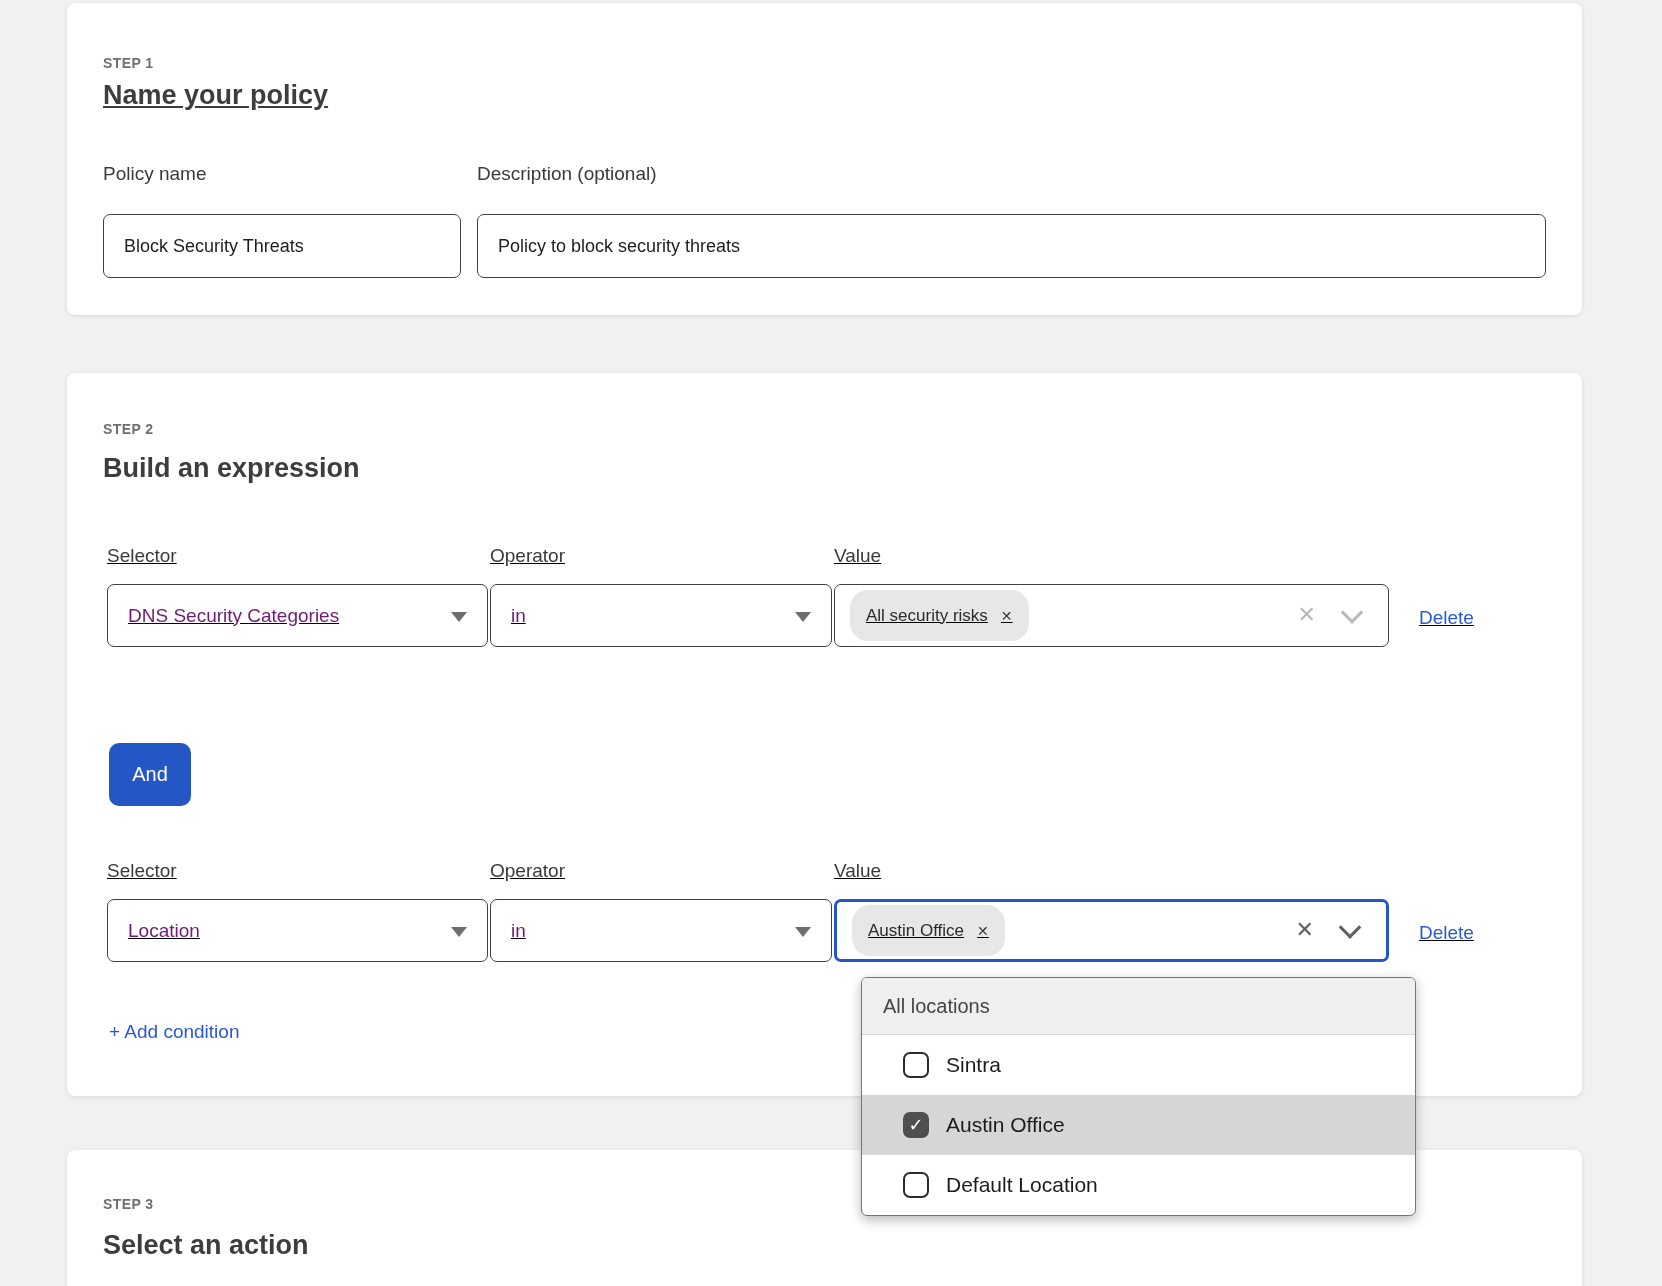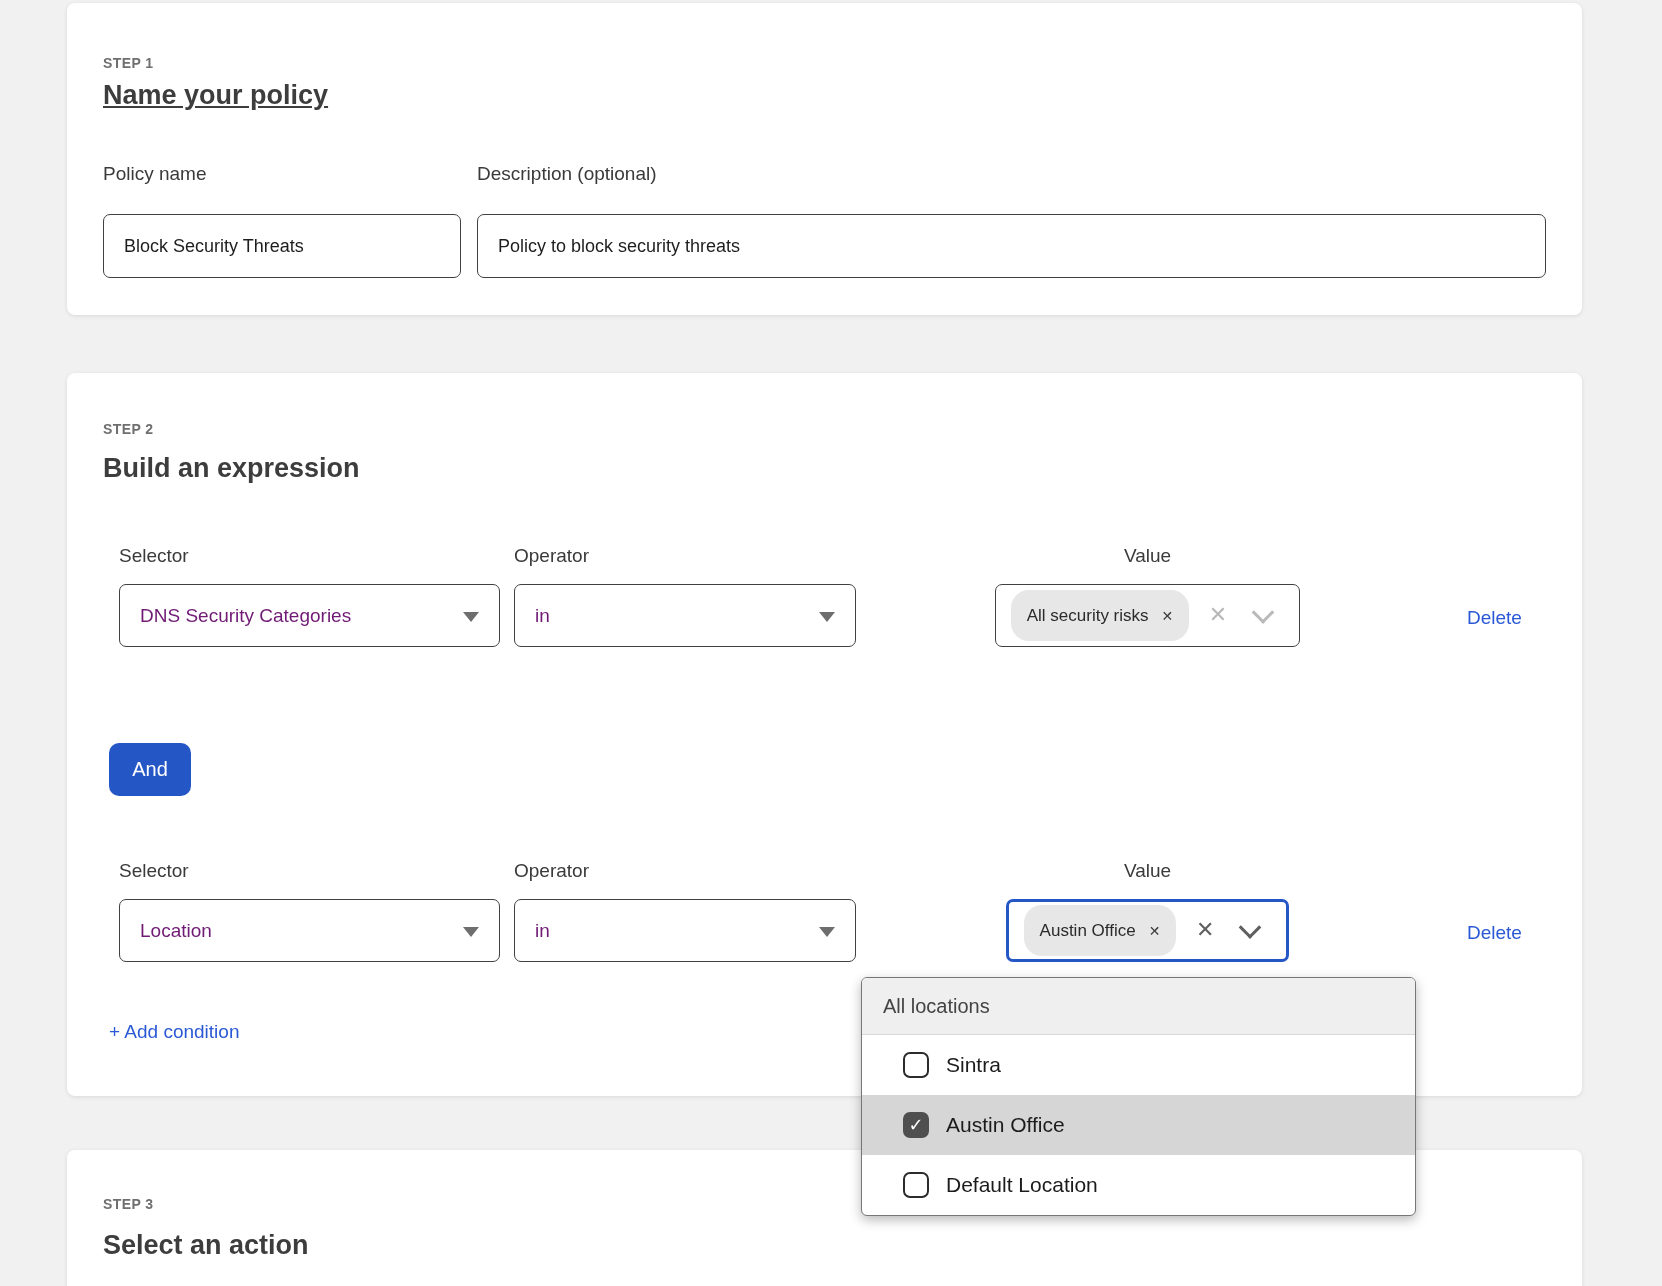--- a/index.html
+++ b/index.html
@@ -23,28 +23,28 @@
   .lbl-desc{position:absolute;left:410px;top:160px;}
   .text-input{position:absolute;top:211px;height:64px;border:1.5px solid #414141;border-radius:7px;
               display:flex;align-items:center;padding:0 20px;font-size:18px;color:#1e1e1e;background:#fff;box-sizing:border-box;}
   .input-policy{left:36px;width:358px;}
   .input-desc{left:410px;width:1069px;}
 
   
   .card2 .step-label{top:48px;}
   .card2 .card-title{top:80px;}
 
-  .cond{position:absolute;left:52px;display:flex;gap:14px;align-items:flex-start;}
+  .cond{position:absolute;left:40px;display:flex;gap:2px;align-items:flex-start;text-decoration:underline;}
   .cond-row1{top:172px;}
   .cond-row2{top:487px;}
   .col{display:flex;flex-direction:column;}
   .col .field-label{margin-bottom:17px;}
   .col-selector{width:381px;}
   .col-operator{width:342px;}
-  .col-value{width:555px;align-items:center;}
+  .col-value{width:555px;}
 
   .select-box{height:63px;border:1.5px solid #414141;border-radius:7px;background:#fff;
               display:flex;align-items:center;padding:0 20px;font-size:19px;color:#701a75;
               box-sizing:border-box;position:relative;cursor:pointer;}
   .caret{position:absolute;right:20px;top:50%;margin-top:-4px;width:0;height:0;
          border-left:8px solid transparent;border-right:8px solid transparent;border-top:10px solid #6e6e6e;}
 
   .value-box{height:63px;border:1.5px solid #414141;border-radius:7px;background:#fff;
              display:flex;align-items:center;padding:0 110px 0 15px;box-sizing:border-box;position:relative;}
   .value-box.focused{border:3px solid #2456c5;}
@@ -53,21 +53,21 @@
   .pill-x{font-size:14px;font-weight:700;color:#3a3a3a;cursor:pointer;line-height:1;}
   .clear-x{position:absolute;right:72px;top:50%;transform:translateY(-54%);font-size:22px;font-weight:700;line-height:1;cursor:pointer;}
   .chev{position:absolute;right:28px;top:50%;width:13px;height:13px;border-right:3px solid;border-bottom:3px solid;
         transform:translateY(-72%) rotate(45deg);cursor:pointer;}
   .muted-ic{color:#b9b9b9;border-color:#b9b9b9;}
   .dark-ic{color:#5f5f5f;border-color:#5f5f5f;}
 
   .col-delete{align-self:flex-end;margin-left:28px;margin-bottom:18px;}
   .link{color:#2b59d6;font-size:19px;cursor:pointer;text-decoration:none;}
 
-  .and-btn{position:absolute;left:42px;top:370px;width:82px;height:53px;background:#2456c5;color:#fff;
+  .and-btn{position:absolute;left:42px;top:370px;width:82px;height:63px;background:#2456c5;color:#fff;
            border:none;border-radius:10px;font-size:20px;font-family:inherit;cursor:pointer;}
   .add-cond{position:absolute;left:42px;top:648px;}
 
   
   .dropdown{position:absolute;left:861px;top:977px;width:555px;background:#fff;border:1px solid #777;
             border-radius:6px;box-shadow:0 4px 12px rgba(0,0,0,0.28);z-index:50;overflow:hidden;box-sizing:border-box;}
   .dd-header{height:56px;background:#efefef;border-bottom:1px solid #d8d8d8;display:flex;align-items:center;
              padding:0 21px;font-size:20px;color:#444;}
   .dd-item{height:60px;display:flex;align-items:center;padding:0 16px 0 41px;font-size:21px;color:#1c1c1c;cursor:pointer;gap:17px;}
   .dd-item.highlighted{background:#d6d6d6;}

